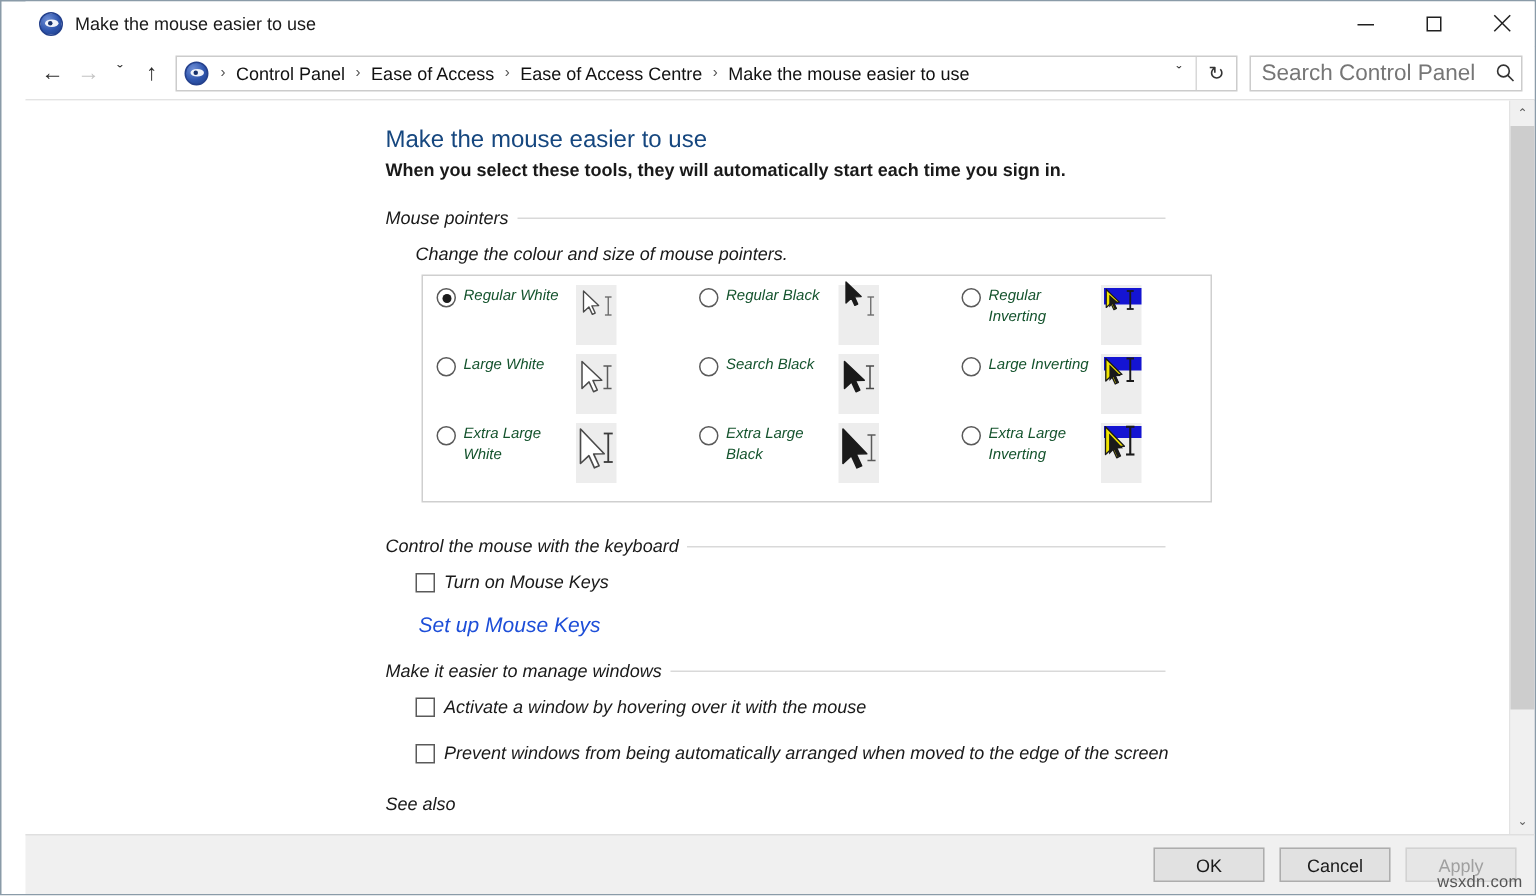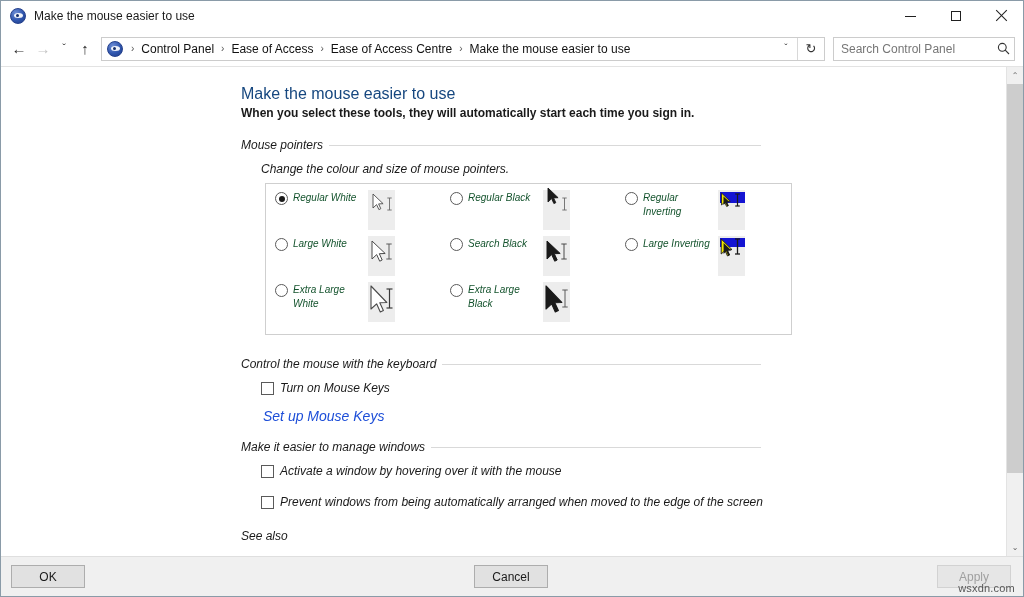--- a/index.html
+++ b/index.html
@@ -18,20 +18,21 @@
   }
   .window {
     position: relative;
     width: 1024px;
     height: 597px;
     background: #ffffff;
     border: 1px solid #8a9ba8;
     box-sizing: border-box;
     display: flex;
     flex-direction: column;
+    padding-left: 16px;
   }
 
   
   .titlebar {
     height: 30px;
     min-height: 30px;
     display: flex;
     align-items: center;
     background: #ffffff;
     position: relative;
@@ -220,21 +221,21 @@
     align-items: center;
     margin-left: 8px;
     box-sizing: border-box;
     flex: 0 0 auto;
   }
   .search-input {
     border: 0;
     outline: 0;
     flex: 1 1 auto;
     font-family: "Liberation Sans", sans-serif;
-    font-size: 12px;
+    font-size: 15px;
     color: #222;
     padding: 0 0 0 7px;
     background: transparent;
     min-width: 0;
   }
   .search-input::placeholder { color: #767676; }
   .search-icon {
     width: 22px;
     display: flex;
     align-items: center;
@@ -431,25 +432,24 @@
   }
 
   
   .footer {
     height: 40px;
     min-height: 40px;
     background: #f0f0f0;
     border-top: 1px solid #dfdfdf;
     display: flex;
     align-items: center;
-    justify-content: space-between;
+    justify-content: flex-end;
     padding-right: 12px;
     box-sizing: border-box;
     position: relative;
-    gap: 26px;
   }
   .btn {
     width: 74px;
     height: 23px;
     border: 1px solid #adadad;
     background: #e1e1e1;
     font-family: "Liberation Sans", sans-serif;
     font-size: 12px;
     color: #1a1a1a;
     margin-left: 10px;
@@ -664,20 +664,36 @@
                   <svg width="27" height="40" viewBox="0 0 27 40" style="left:0;top:2px">
                     <path d="M3 2 L3 25 L8.6 19.8 L12.3 27.9 L15.4 26.5 L11.8 18.7 L18.8 18.5 Z" fill="#1a1a1a" stroke="#1a1a1a" stroke-width="1.1" stroke-linejoin="round"></path>
                     <g stroke="#5a5a5a" stroke-width="1" fill="none">
                       <line x1="22" y1="6" x2="22" y2="23"></line>
                       <line x1="19.3" y1="6" x2="24.7" y2="6"></line>
                       <line x1="19.3" y1="23" x2="24.7" y2="23"></line>
                     </g>
                   </svg>
                 </span>
               </div>
+              <div class="ptr-cell">
+                <span class="radio"></span>
+                <span class="ptr-label">Extra Large Inverting</span>
+                <span class="swatch inv">
+                  <svg width="27" height="40" viewBox="0 0 27 40" style="left:0;top:0">
+                    <rect x="2" y="2" width="25" height="8" fill="#1414d2"></rect>
+                    <path d="M3 2.5 L3 21 L7.6 16.6 L10.5 23.2 L13 22 L10.1 15.7 L15.6 15.5 Z" fill="#f2e500" stroke="#1a1a1a" stroke-width="0.9" stroke-linejoin="round"></path>
+                    <path d="M5.4 7 L5.4 21 L8.6 17.7 L11 22.8 L13 21.9 L10.7 17 L14.7 16.8 Z" fill="#1a1a1a"></path>
+                    <g stroke="#1a1a1a" stroke-width="1.4" fill="none">
+                      <line x1="19.5" y1="2.5" x2="19.5" y2="21"></line>
+                      <line x1="16.7" y1="2.5" x2="22.3" y2="2.5"></line>
+                      <line x1="16.7" y1="21" x2="22.3" y2="21"></line>
+                    </g>
+                  </svg>
+                </span>
+              </div>
             </div>
 
           </div>
         </div>
 
         <div class="group" style="margin-top:22px;">
           <div class="group-head">
             <span class="lbl">Control the mouse with the keyboard</span>
             <span class="rule"></span>
           </div>

